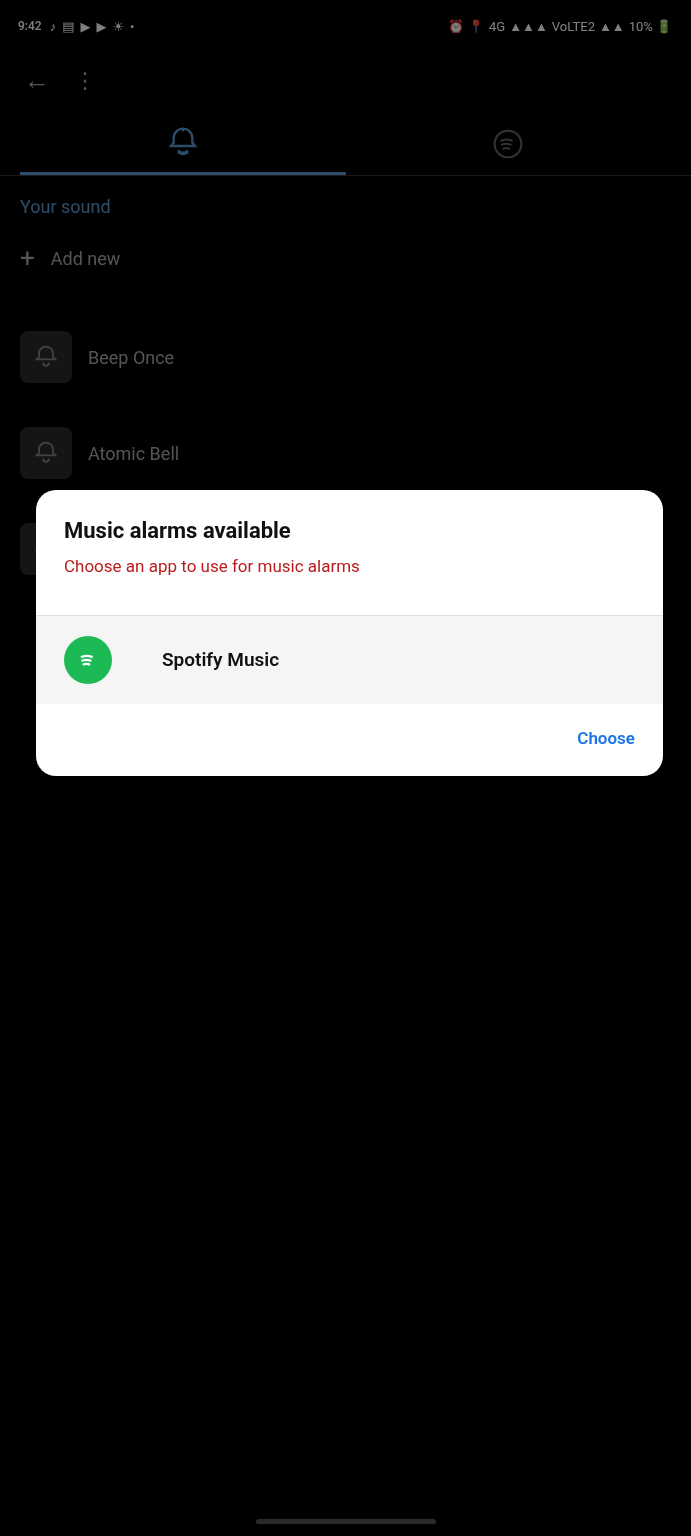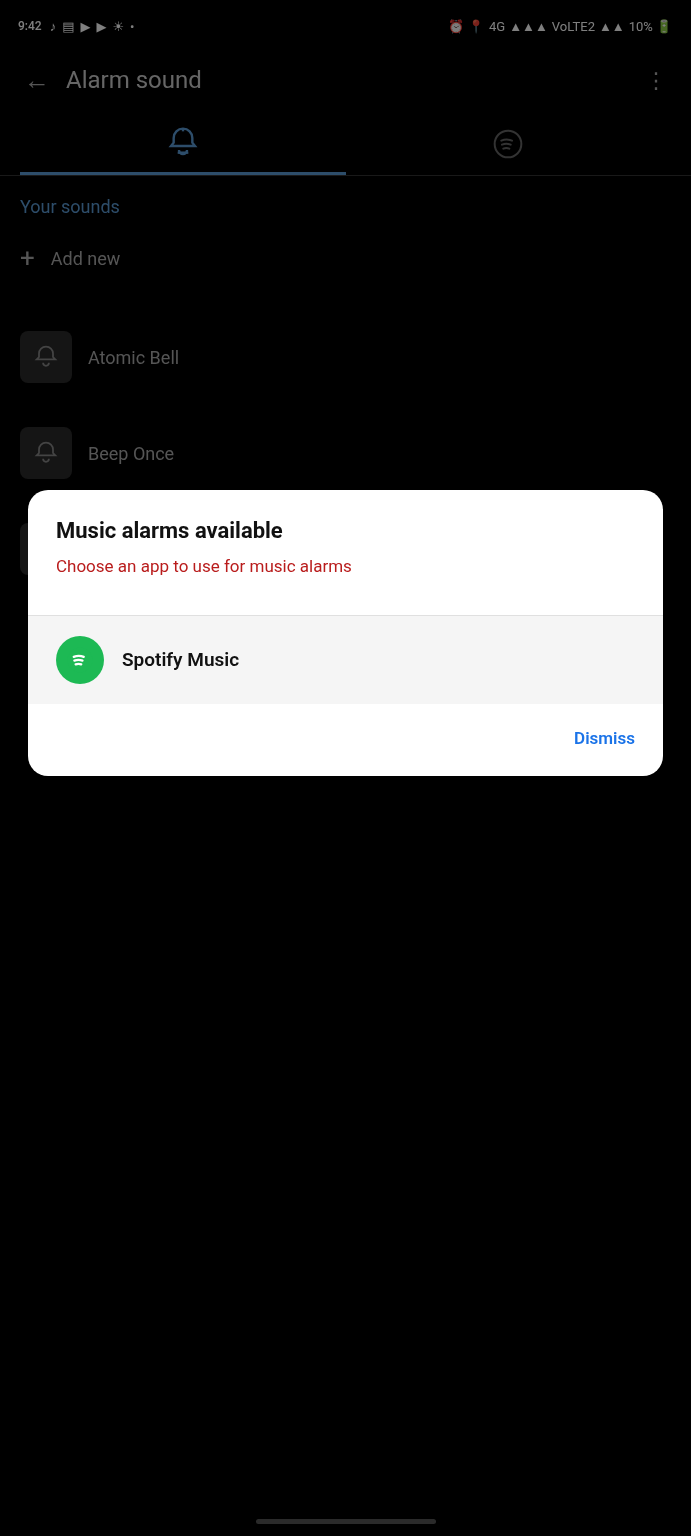--- a/index.html
+++ b/index.html
@@ -148,21 +148,21 @@
       position: absolute;
       top: 0; left: 0; right: 0; bottom: 0;
       background: rgba(0,0,0,0.5);
       z-index: 10;
     }
 
     
     .dialog {
       position: absolute;
       top: 490px;
-      left: 28px;
+      left: 36px;
       right: 28px;
       background: #fff;
       border-radius: 20px;
       z-index: 20;
       overflow: hidden;
     }
 
     .dialog-content {
       padding: 28px 28px 16px 28px;
     }
@@ -208,20 +208,21 @@
 
     .spotify-logo svg {
       width: 30px;
       height: 30px;
     }
 
     .option-label {
       font-size: 19px;
       font-weight: 600;
       color: #111;
+      margin-left: 32px;
     }
 
     .dialog-actions {
       display: flex;
       justify-content: flex-end;
       padding: 16px 28px 20px 28px;
     }
 
     .dismiss-btn {
       color: #1a73e8;
@@ -294,21 +295,20 @@
     <span>▲▲▲</span>
     <span>VoLTE2</span>
     <span>▲▲</span>
     <span>10%</span>
     <span>🔋</span>
   </div>
 </div>
 
 <div class="app-bar">
   <span class="back-btn">←</span>
-  <span class="app-bar-title">Alarm sound</span>
   <span class="more-btn">⋮</span>
 </div>
 
 <div class="tabs-container">
   <div class="tab tab-alarm">
     <svg viewBox="0 0 24 24" fill="none">
       <path d="M12 2a7 7 0 0 0-7 7v3.5L3 15h18l-2-2.5V9a7 7 0 0 0-7-7z" stroke="#5b9bd5" stroke-width="1.8" fill="none"></path>
       <path d="M9 18a3 3 0 0 0 6 0" stroke="#5b9bd5" stroke-width="1.8" fill="none"></path>
       <line x1="12" y1="2" x2="12" y2="4" stroke="#5b9bd5" stroke-width="1.8"></line>
       <line x1="8" y1="20" x2="16" y2="20" stroke="#5b9bd5" stroke-width="1.8"></line>
@@ -318,47 +318,47 @@
     <svg viewBox="0 0 24 24" width="32" height="32">
       <circle cx="12" cy="12" r="10" fill="none" stroke="#666" stroke-width="1.5"></circle>
       <path d="M7 9.5c2.5-1 5.5-1 8 0" stroke="#666" stroke-width="1.5" stroke-linecap="round" fill="none"></path>
       <path d="M7.5 12.5c2-0.8 4.5-0.8 6.5 0" stroke="#666" stroke-width="1.5" stroke-linecap="round" fill="none"></path>
       <path d="M8.5 15.5c1.5-0.6 3-0.6 4.5 0" stroke="#666" stroke-width="1.5" stroke-linecap="round" fill="none"></path>
     </svg>
   </div>
 </div>
 
 <div class="section-header">
-  <span class="section-label">Your sounds</span>
+  <span class="section-label">Your sound</span>
 </div>
 
 <div class="add-new-row">
   <span class="add-icon">+</span>
   <span class="add-label">Add new</span>
 </div>
 
 <div class="sound-list">
   <div class="sound-item">
     <div class="sound-icon-wrap">
       <svg viewBox="0 0 24 24" width="28" height="28" fill="none">
         <path d="M12 3a6 6 0 0 0-6 6v3L4 14h16l-2-2v-3a6 6 0 0 0-6-6z" stroke="#888" stroke-width="1.5"></path>
         <path d="M9.5 17a2.5 2.5 0 0 0 5 0" stroke="#888" stroke-width="1.5" fill="none"></path>
       </svg>
     </div>
-    <span class="sound-name">Atomic Bell</span>
+    <span class="sound-name">Beep Once</span>
   </div>
 
   <div class="sound-item">
     <div class="sound-icon-wrap">
       <svg viewBox="0 0 24 24" width="28" height="28" fill="none">
         <path d="M12 3a6 6 0 0 0-6 6v3L4 14h16l-2-2v-3a6 6 0 0 0-6-6z" stroke="#888" stroke-width="1.5"></path>
         <path d="M9.5 17a2.5 2.5 0 0 0 5 0" stroke="#888" stroke-width="1.5" fill="none"></path>
       </svg>
     </div>
-    <span class="sound-name">Beep Once</span>
+    <span class="sound-name">Atomic Bell</span>
   </div>
 
   <div class="sound-item">
     <div class="sound-icon-wrap">
       <svg viewBox="0 0 24 24" width="28" height="28" fill="none">
         <path d="M12 3a6 6 0 0 0-6 6v3L4 14h16l-2-2v-3a6 6 0 0 0-6-6z" stroke="#888" stroke-width="1.5"></path>
         <path d="M9.5 17a2.5 2.5 0 0 0 5 0" stroke="#888" stroke-width="1.5" fill="none"></path>
       </svg>
     </div>
     <span class="sound-name">Beep-Beep</span>
@@ -378,17 +378,17 @@
       <svg viewBox="0 0 24 24" fill="white">
         <circle cx="12" cy="12" r="10" fill="#1db954"></circle>
         <path d="M7 9.5c2.5-1 5.5-1 8 0" stroke="white" stroke-width="1.8" stroke-linecap="round" fill="none"></path>
         <path d="M7.5 12.5c2-0.8 4.5-0.8 6.5 0" stroke="white" stroke-width="1.8" stroke-linecap="round" fill="none"></path>
         <path d="M8.5 15.5c1.5-0.6 3-0.6 4.5 0" stroke="white" stroke-width="1.8" stroke-linecap="round" fill="none"></path>
       </svg>
     </div>
     <span class="option-label">Spotify Music</span>
   </div>
   <div class="dialog-actions">
-    <span class="dismiss-btn">Dismiss</span>
+    <span class="dismiss-btn">Choose</span>
   </div>
 </div>
 
 <div class="scroll-indicator"></div>
 
 </body></html>

